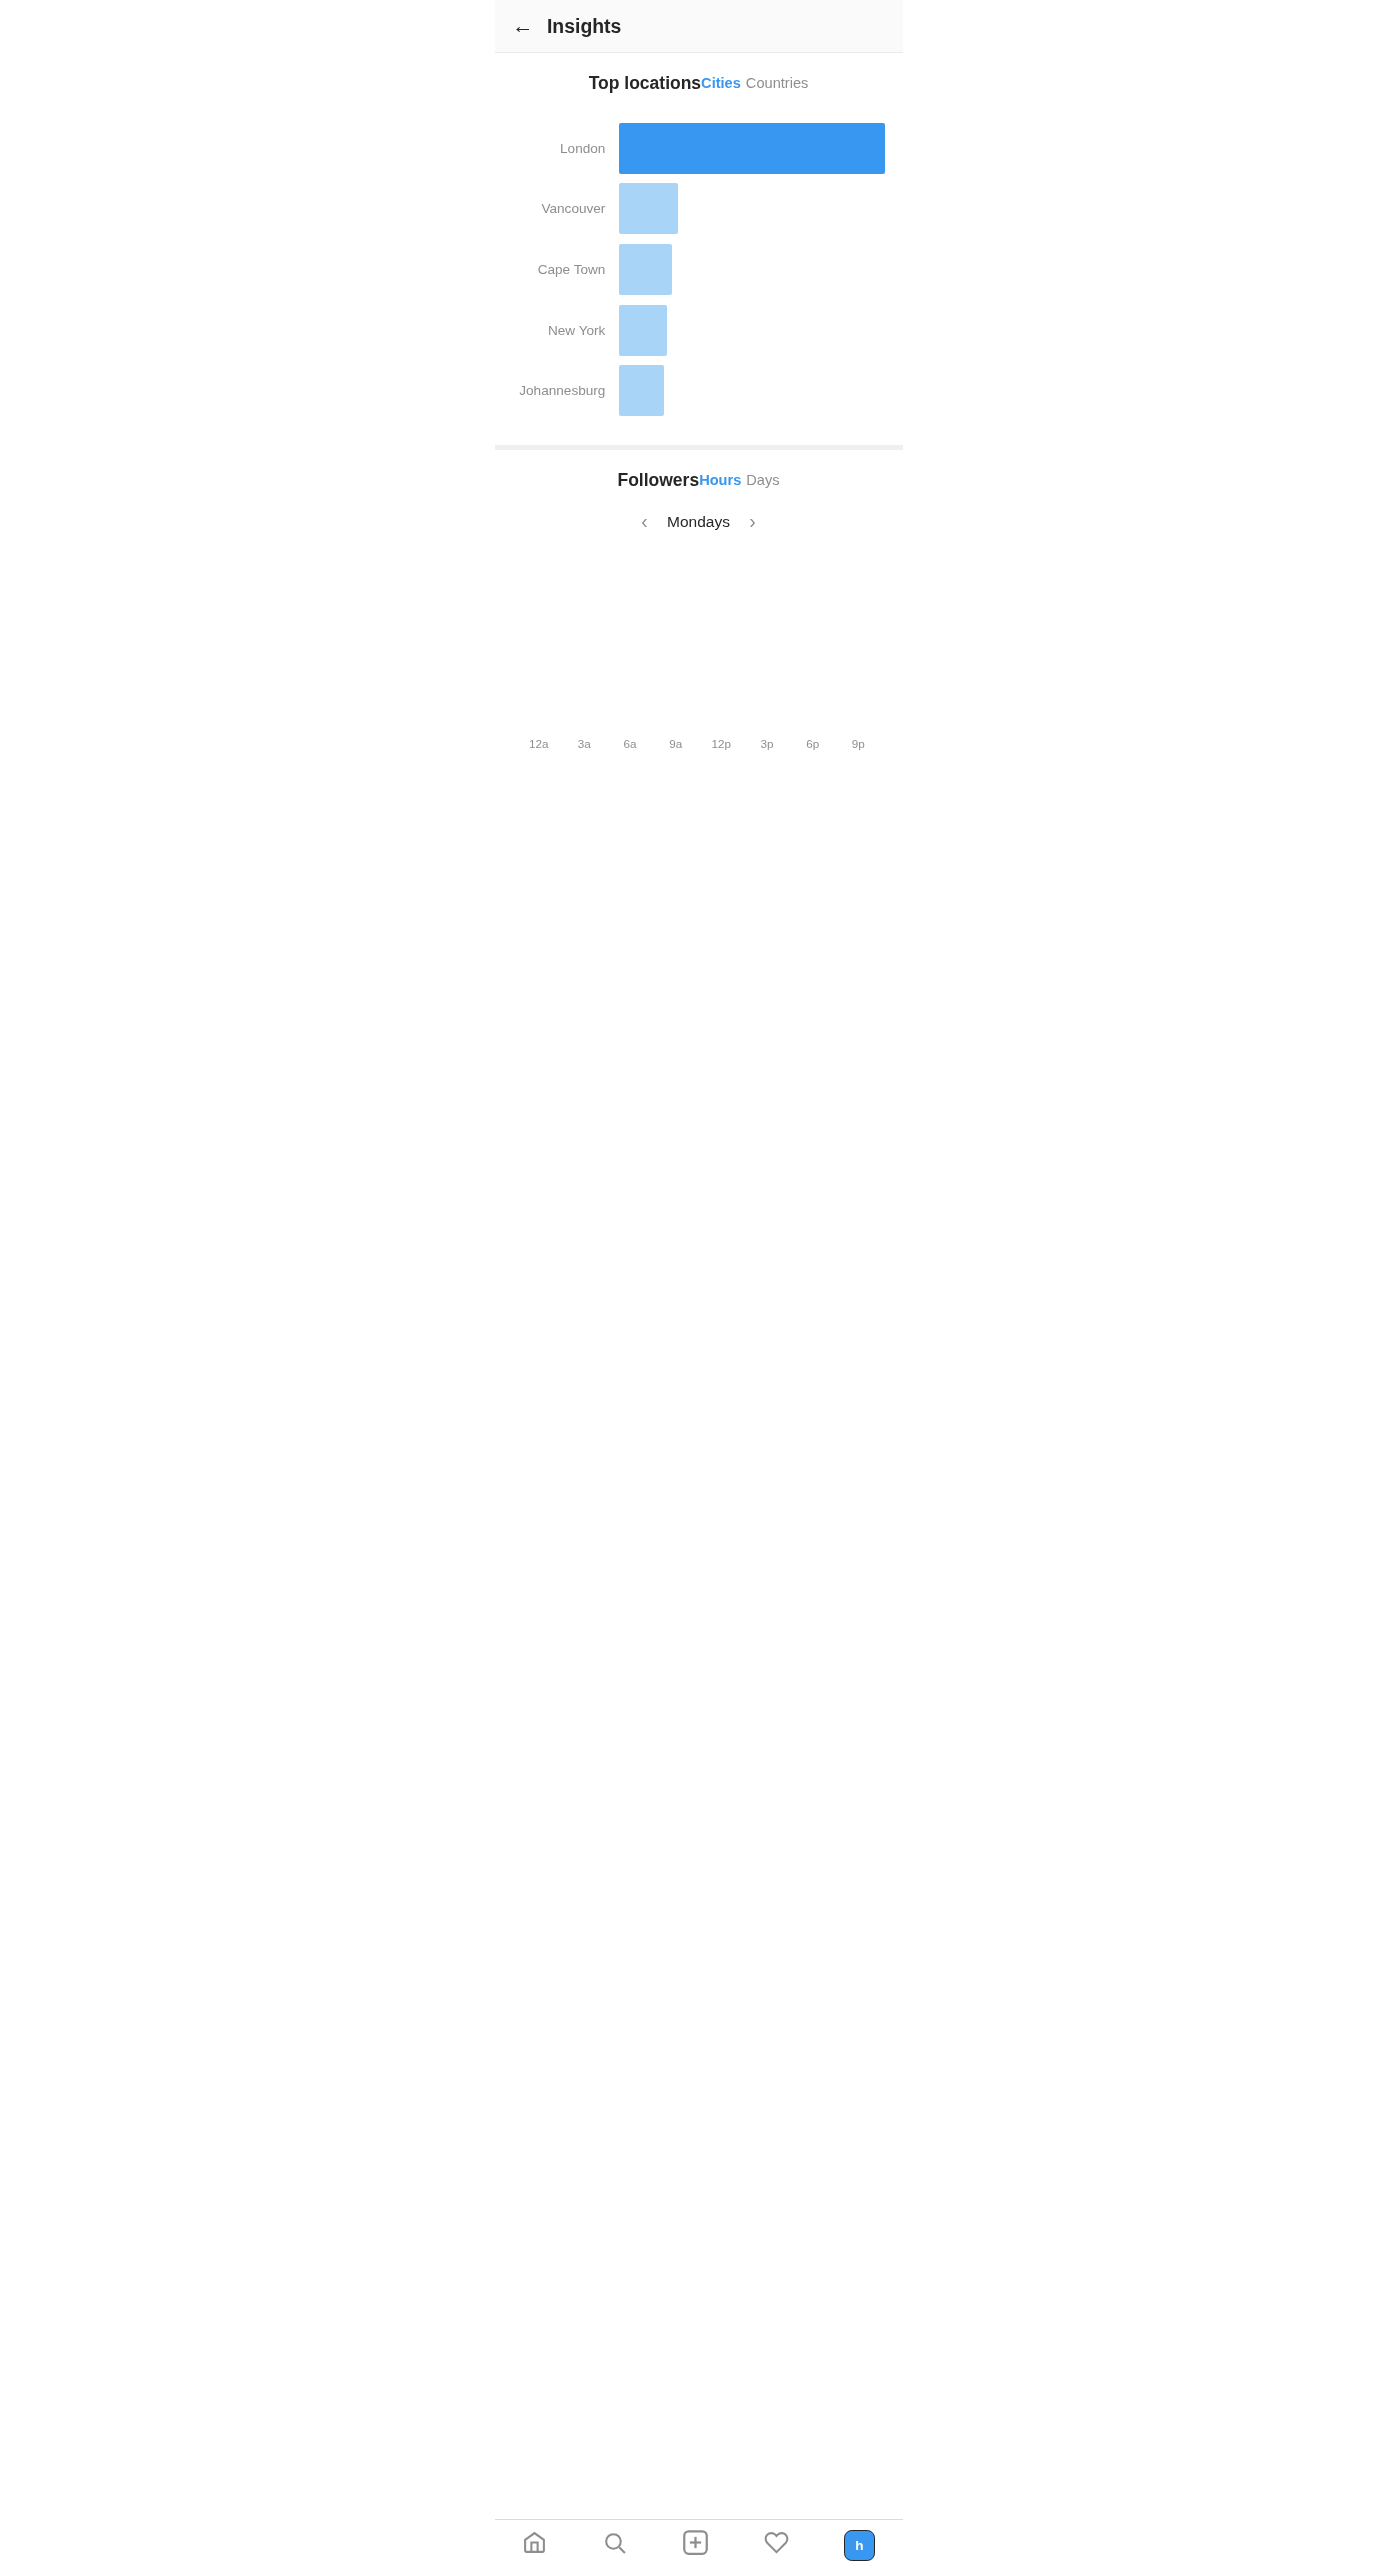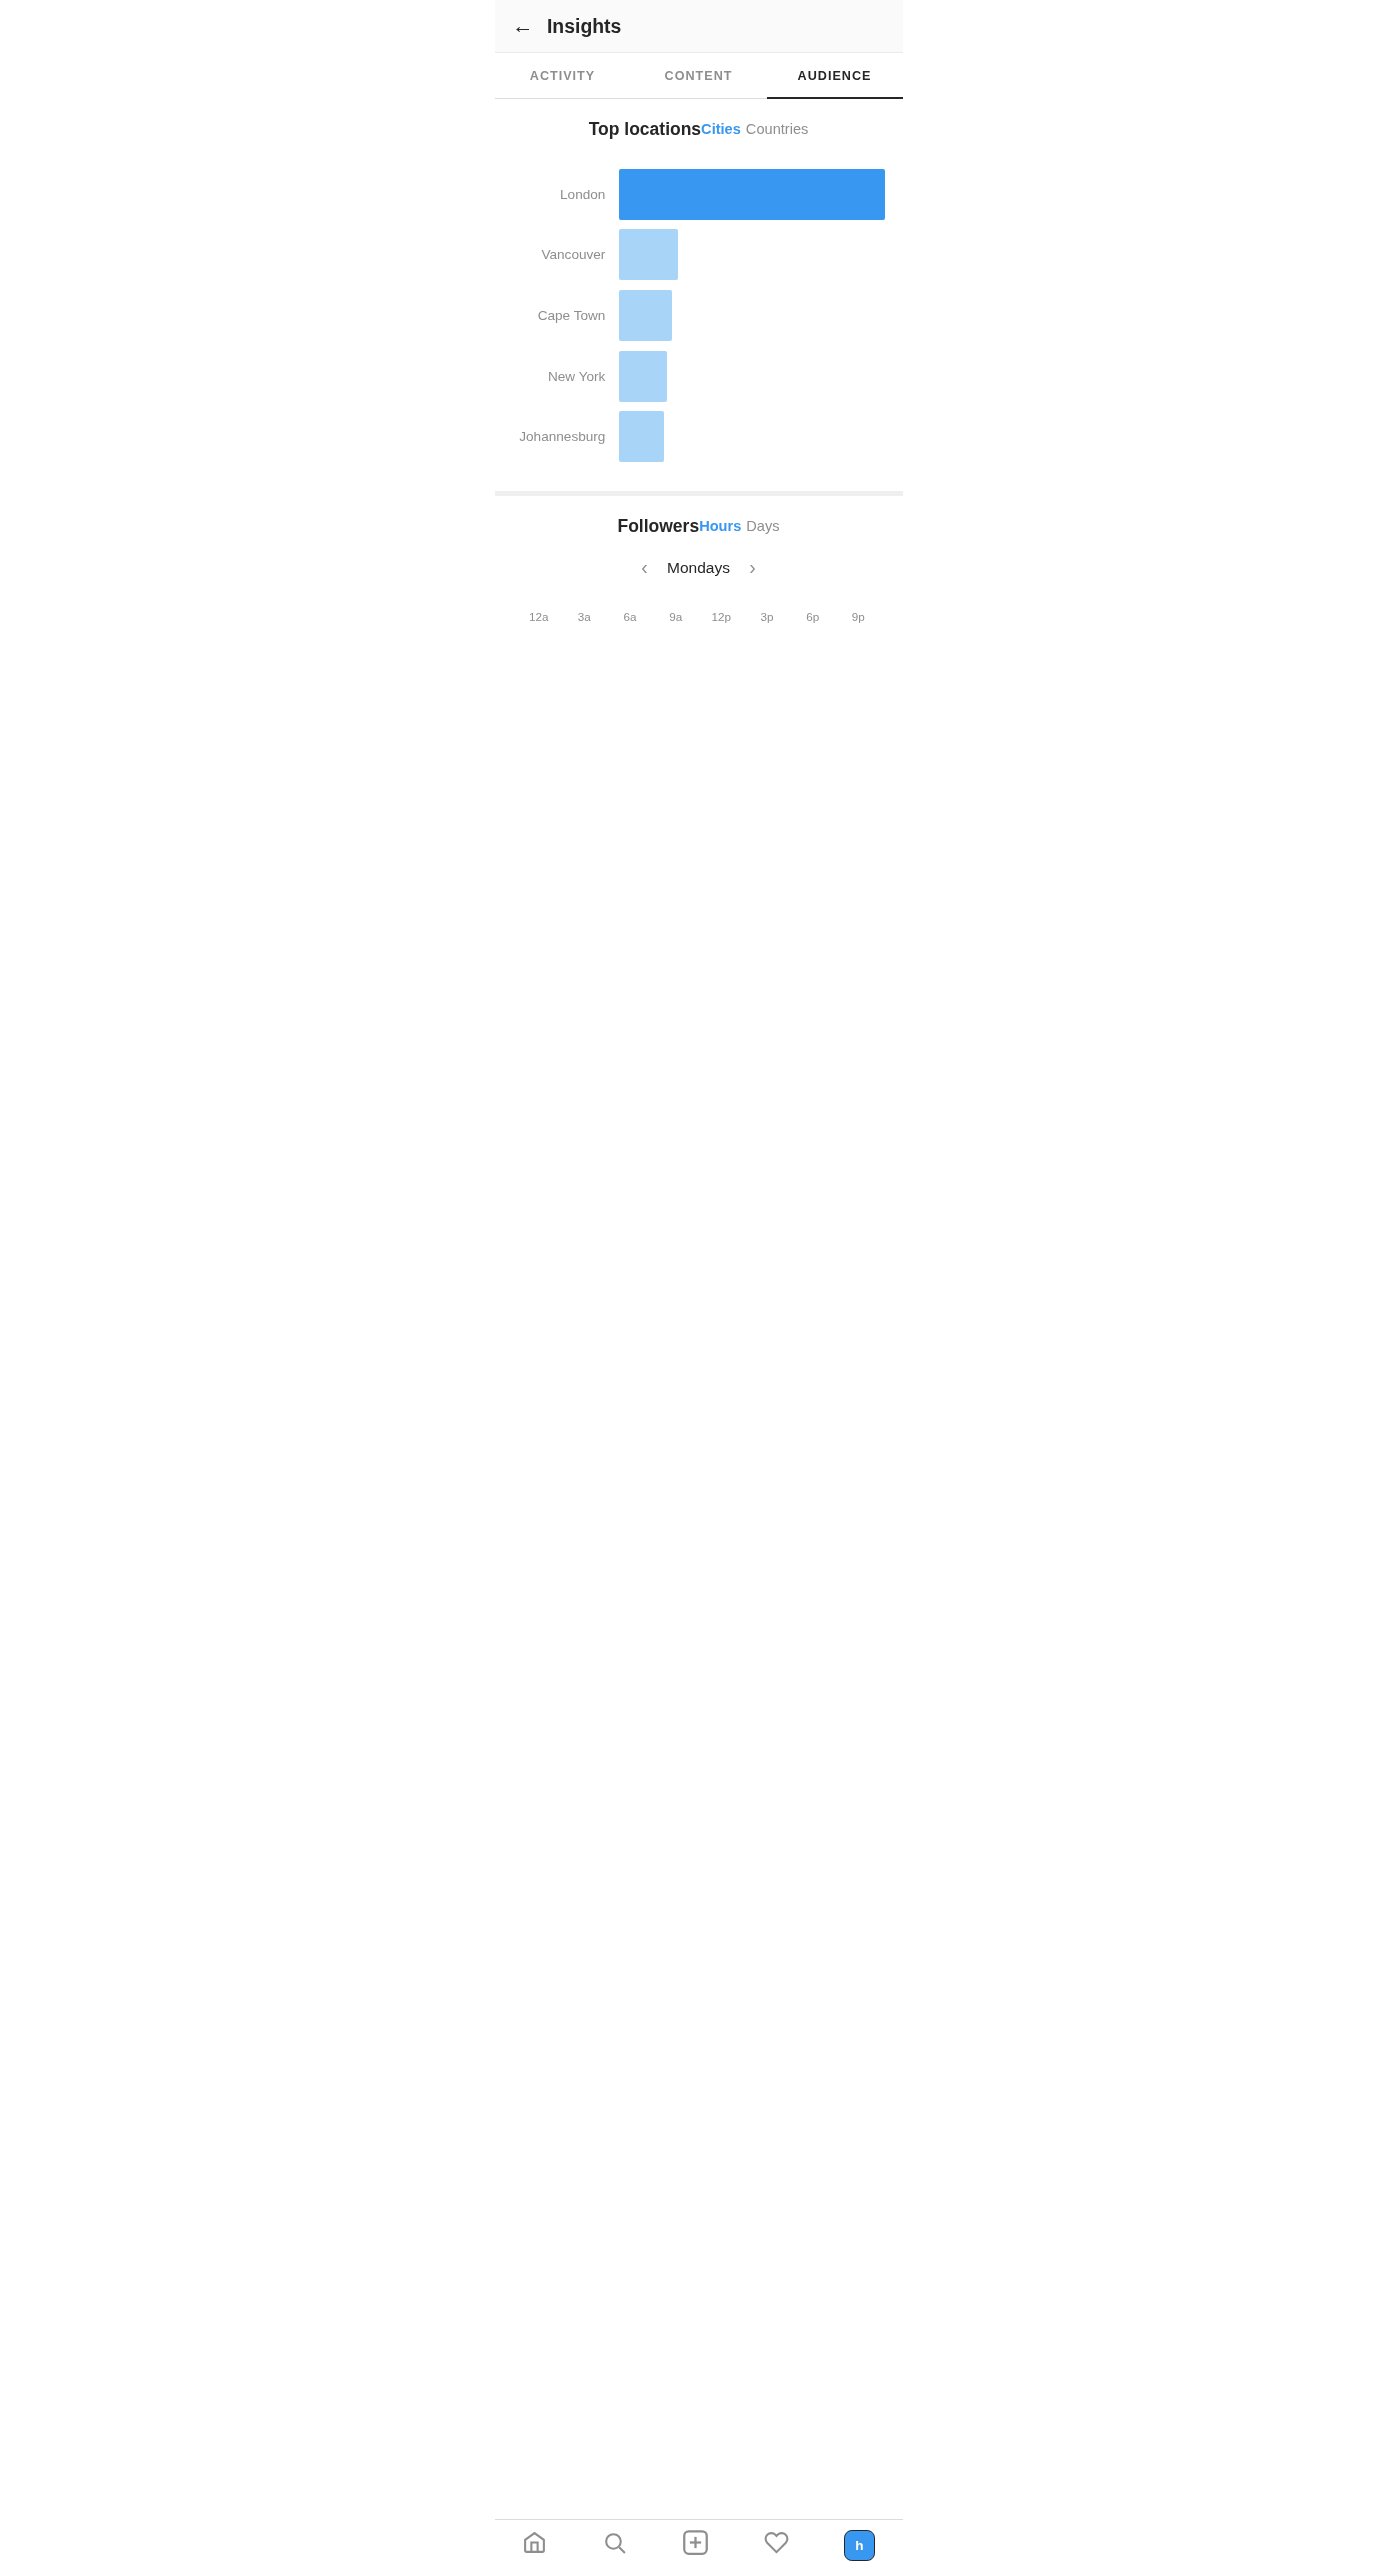--- a/index.html
+++ b/index.html
@@ -149,21 +149,21 @@
       cursor: pointer;
     }
     .day-nav-label {
       font-size: 15.5px;
       color: #262626;
     }
 
     
     .bar-chart-vertical {
       display: flex;
-      align-items: flex-start;
+      align-items: flex-end;
       justify-content: space-between;
       height: 194px;
       padding: 0 3.9px;
       margin-bottom: 0;
     }
     .v-bar-col {
       display: flex;
       flex-direction: column;
       align-items: center;
       flex: 1;
@@ -219,31 +219,20 @@
 </head>
 <body>
 
 <div class="main-content">
 
   <div class="header">
     <span class="back-icon">←</span>
     <span class="header-title">Insights</span>
   </div>
 
-  <div class="tabs">
-    <div class="tab">
-      <span>ACTIVITY</span>
-    </div>
-    <div class="tab">
-      <span>CONTENT</span>
-    </div>
-    <div class="tab active">
-      <span>AUDIENCE</span>
-    </div>
-  </div>
 
   <div class="section">
     <div class="section-header">
       <span class="section-title">Top locations</span>
       <div class="toggle-group">
         <button class="toggle-btn active">Cities</button>
         <button class="toggle-btn">Countries</button>
       </div>
     </div>
 

